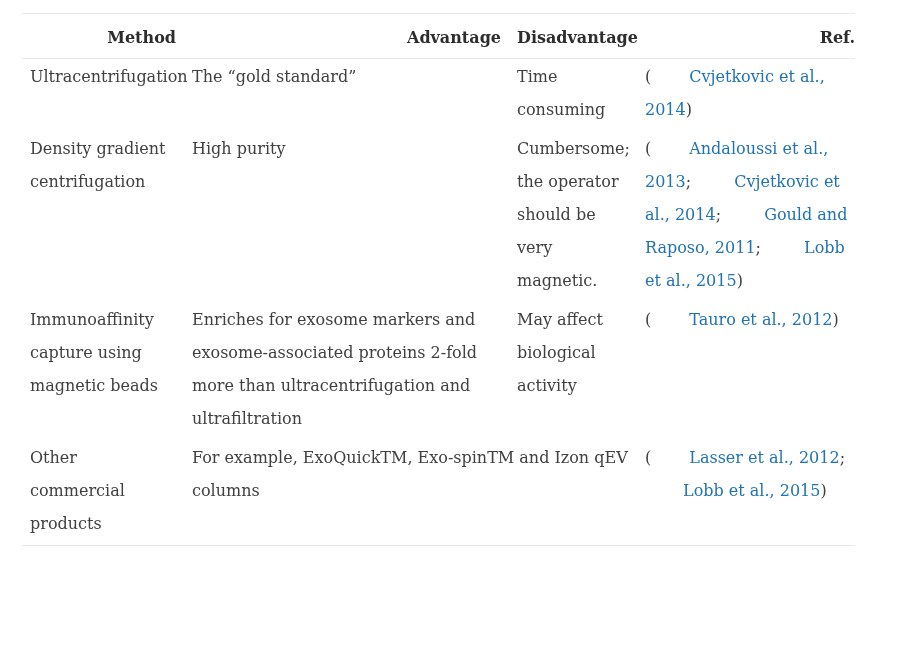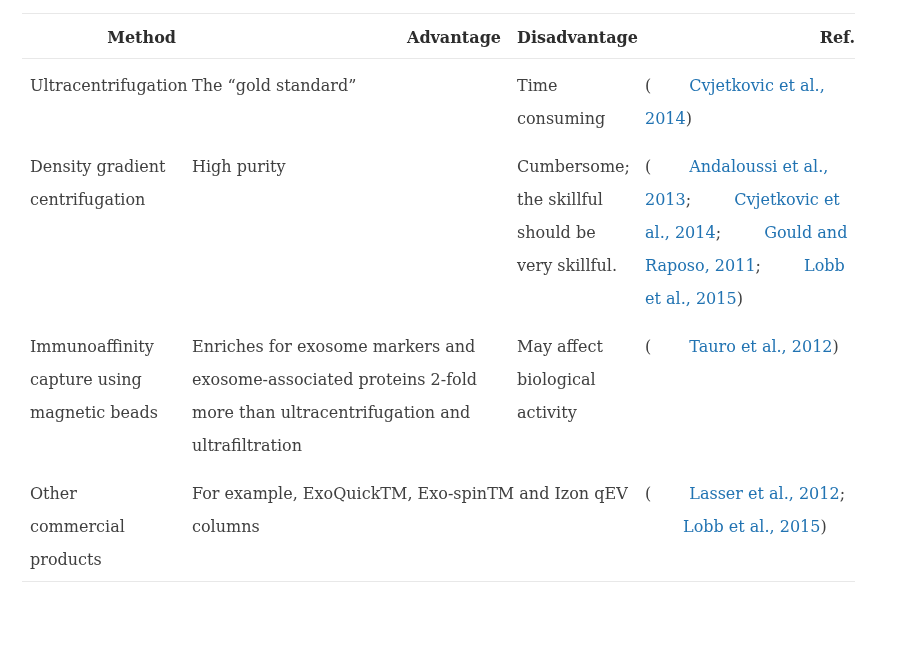--- a/index.html
+++ b/index.html
@@ -38,21 +38,21 @@
     font-weight: bold;
     font-size: 16px;
     color: #2d2d2d;
     padding: 7px 16px 4px 0;
     border-top: 1px solid #e8e8e8;
     border-bottom: 1px solid #e8e8e8;
   }
   table.methods td {
     text-align: left;
     vertical-align: top;
-    padding: 10px 16px 5px 0;
+    padding: 1px 16px 5px 0;
   }
   table.methods th:first-child,
   table.methods td:first-child { padding-left: 8px; }
   table.methods th:last-child,
   table.methods td:last-child { padding-right: 0; }
 
   tbody { border-bottom: 1px solid #e8e8e8; }
 
   td.advantage { white-space: pre-line; }
 
@@ -86,21 +86,21 @@
     <tbody>
         <tr>
           <td class="method">Ultracentrifugation</td>
           <td class="advantage">The “gold standard”</td>
           <td class="disadvantage">Time consuming</td>
           <td class="refs"><span class="ref-punct">(</span><a class="ref-link">Cvjetkovic et al., 2014</a><span class="ref-punct">)</span></td>
         </tr>
         <tr>
           <td class="method">Density gradient centrifugation</td>
           <td class="advantage">High purity</td>
-          <td class="disadvantage">Cumbersome; the skillful should be very skillful.</td>
+          <td class="disadvantage">Cumbersome; the operator should be very magnetic.</td>
           <td class="refs"><span class="ref-punct">(</span><a class="ref-link">Andaloussi et al., 2013</a><span class="ref-punct">; </span><a class="ref-link">Cvjetkovic et al., 2014</a><span class="ref-punct">; </span><a class="ref-link">Gould and Raposo, 2011</a><span class="ref-punct">; </span><a class="ref-link">Lobb et al., 2015</a><span class="ref-punct">)</span></td>
         </tr>
         <tr>
           <td class="method">Immunoaffinity capture using magnetic beads</td>
           <td class="advantage">Enriches for exosome markers and exosome-associated proteins 2-fold more than ultracentrifugation and ultrafiltration</td>
           <td class="disadvantage">May affect biological activity</td>
           <td class="refs"><span class="ref-punct">(</span><a class="ref-link">Tauro et al., 2012</a><span class="ref-punct">)</span></td>
         </tr>
         <tr>
           <td class="method">Other commercial products</td>

